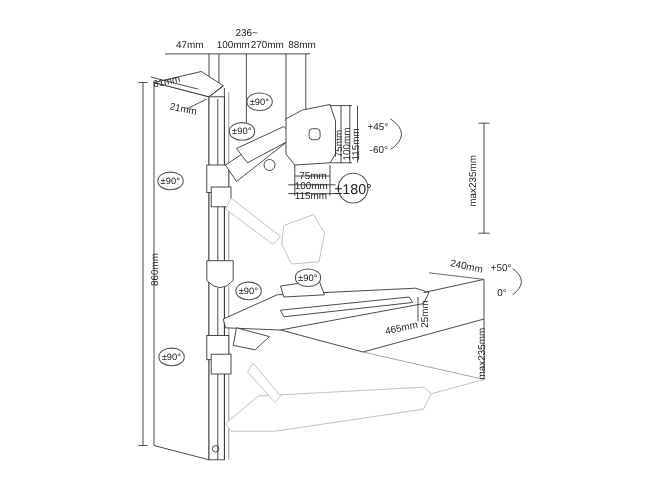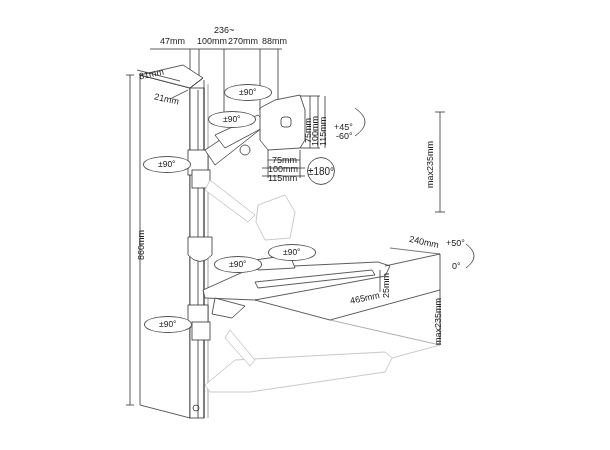--- a/index.html
+++ b/index.html
@@ -1,22 +1,22 @@
 <!DOCTYPE html>
 <html><head>
   <meta charset="utf-8">
   <style>
     html, body { margin: 0; padding: 0; background: #ffffff; }
     body { width: 610px; height: 450px; overflow: hidden; font-family: "Liberation Sans", sans-serif; }
     #stage { position: relative; width: 610px; height: 450px; }
     svg { position: absolute; left: 0; top: 0; }
     .lbl { position: absolute; font-size: 9px; color: #222; white-space: nowrap; line-height: 1; font-family: "Liberation Sans", sans-serif; }
     .vlbl { transform-origin: left top; transform: rotate(-90deg); }
-    .rot-badge { position: absolute; font-size: 8.5px; color: #222; border: 1px solid #555; border-radius: 50%; padding: 3px 14px; line-height: 1; background: #fff; }
-    .circle-badge { position: absolute; font-size: 10px; color: #222; border: 1px solid #555; border-radius: 50%; width: 26px; height: 26px; display: flex; align-items: center; justify-content: center; background: #fff; }
+    .rot-badge { position: absolute; font-size: 8.5px; color: #222; border: 1px solid #555; border-radius: 50%; padding: 3px 2px; line-height: 1; background: #fff; }
+    .circle-badge { position: absolute; font-size: 13px; color: #222; border: 1px solid #555; border-radius: 50%; width: 26px; height: 26px; display: flex; align-items: center; justify-content: center; background: #fff; }
   </style>
 </head>
 <body>
 
 <div id="stage">
   <svg width="610" height="450" viewBox="0 0 610 450">
     <g fill="none" stroke="#333" stroke-width="0.8">
 
       <line x1="150" y1="49" x2="282" y2="49"></line>
       <line x1="190" y1="49" x2="190" y2="80"></line>
@@ -115,21 +115,21 @@
   <span class="lbl" style="left:154px;top:95px;transform:rotate(12deg);">21mm</span>
   <span class="lbl vlbl" style="left:137px;top:260px;">860mm</span>
 
   <span class="lbl vlbl" style="left:304px;top:143px;">75mm</span>
   <span class="lbl vlbl" style="left:311px;top:146px;">100mm</span>
   <span class="lbl vlbl" style="left:319px;top:146px;">115mm</span>
   <span class="lbl" style="left:272px;top:156px;">75mm</span>
   <span class="lbl" style="left:268px;top:165px;">100mm</span>
   <span class="lbl" style="left:268px;top:174px;">115mm</span>
 
-  <span class="lbl" style="left:334px;top:111px;margin-top:12px;">+45°</span>
+  <span class="lbl" style="left:334px;top:111px;">+45°</span>
   <span class="lbl" style="left:336px;top:132px;">-60°</span>
 
   <span class="circle-badge" style="left:307px;top:157px;">±180°</span>
 
   <span class="lbl vlbl" style="left:426px;top:188px;">max235mm</span>
 
   <span class="rot-badge" style="left:224px;top:84px;">±90°</span>
   <span class="rot-badge" style="left:208px;top:111px;">±90°</span>
   <span class="rot-badge" style="left:143px;top:156px;">±90°</span>
   <span class="rot-badge" style="left:144px;top:316px;">±90°</span>

